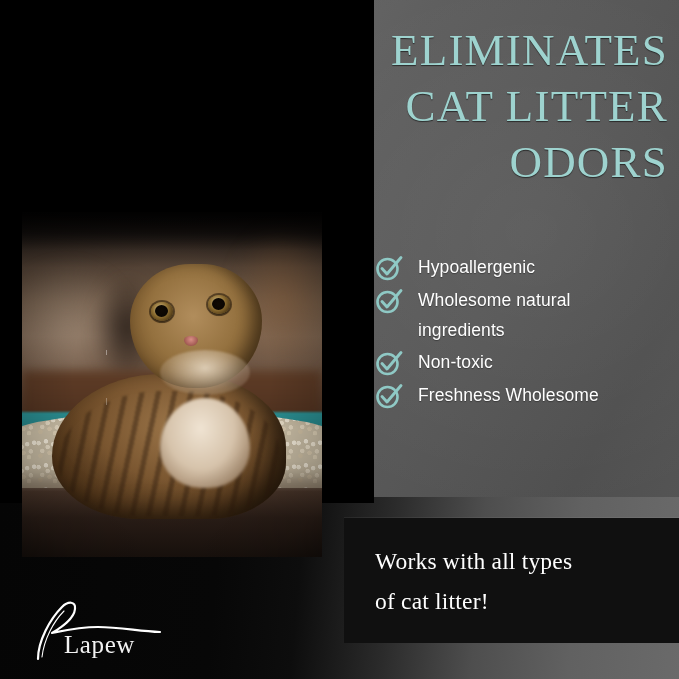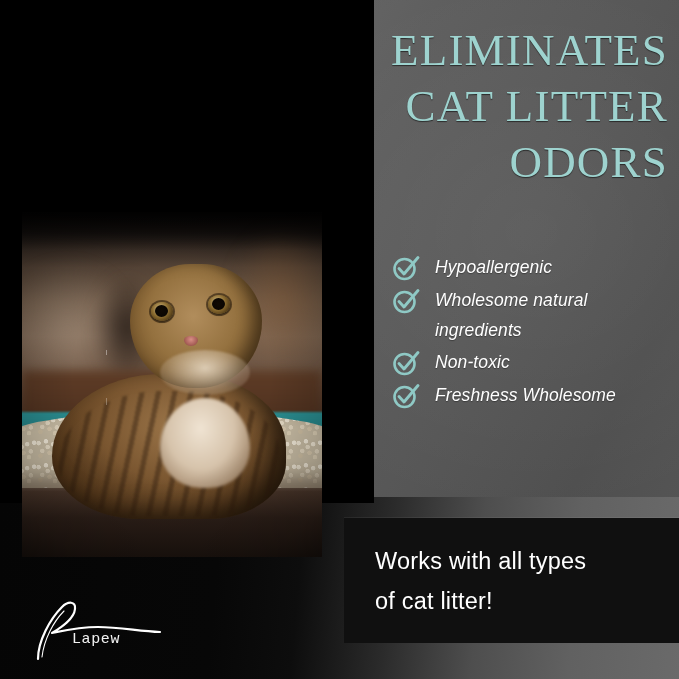--- a/index.html
+++ b/index.html
@@ -295,24 +295,23 @@
   .ph-vignette {
     position: absolute;
     inset: 0;
     background: radial-gradient(ellipse 82% 78% at 50% 46%,
       rgba(0,0,0,0) 40%, rgba(0,0,0,0.28) 78%, rgba(0,0,0,0.6) 100%);
   }
 
   
   .features {
     position: absolute;
-    left: 391px;
+    left: 374px;
     top: 252px;
     width: 284px;
-    font-style: italic;
   }
   .feature-row {
     display: flex;
     align-items: flex-start;
     margin-bottom: 2px;
   }
   .check-icon {
     flex: 0 0 auto;
     width: 30px;
     height: 30px;
@@ -342,36 +341,37 @@
     position: absolute;
     left: 31px;
     top: 23px;
     width: 290px;
     font-size: 23.5px;
     line-height: 40px;
     color: #ffffff;
     font-weight: 400;
     letter-spacing: 0.2px;
     white-space: pre-line;
+    font-family: Liberation Serif, serif;
   }
 
   
   .logo {
     position: absolute;
     left: 28px;
     bottom: 16px;
     width: 150px;
     height: 66px;
   }
   .logo-word {
     position: absolute;
-    left: 44px;
+    left: 36px;
     top: 34px;
-    font-family: Liberation Mono, monospace;
-    font-size: 15px;
+    font-family: Liberation Serif, serif;
+    font-size: 25px;
     letter-spacing: 0.6px;
     color: #f2f2f2;
   }
 </style>
 </head>
 <body>
 
 <div id="ad">
 
   <div class="bg-gray"></div>

